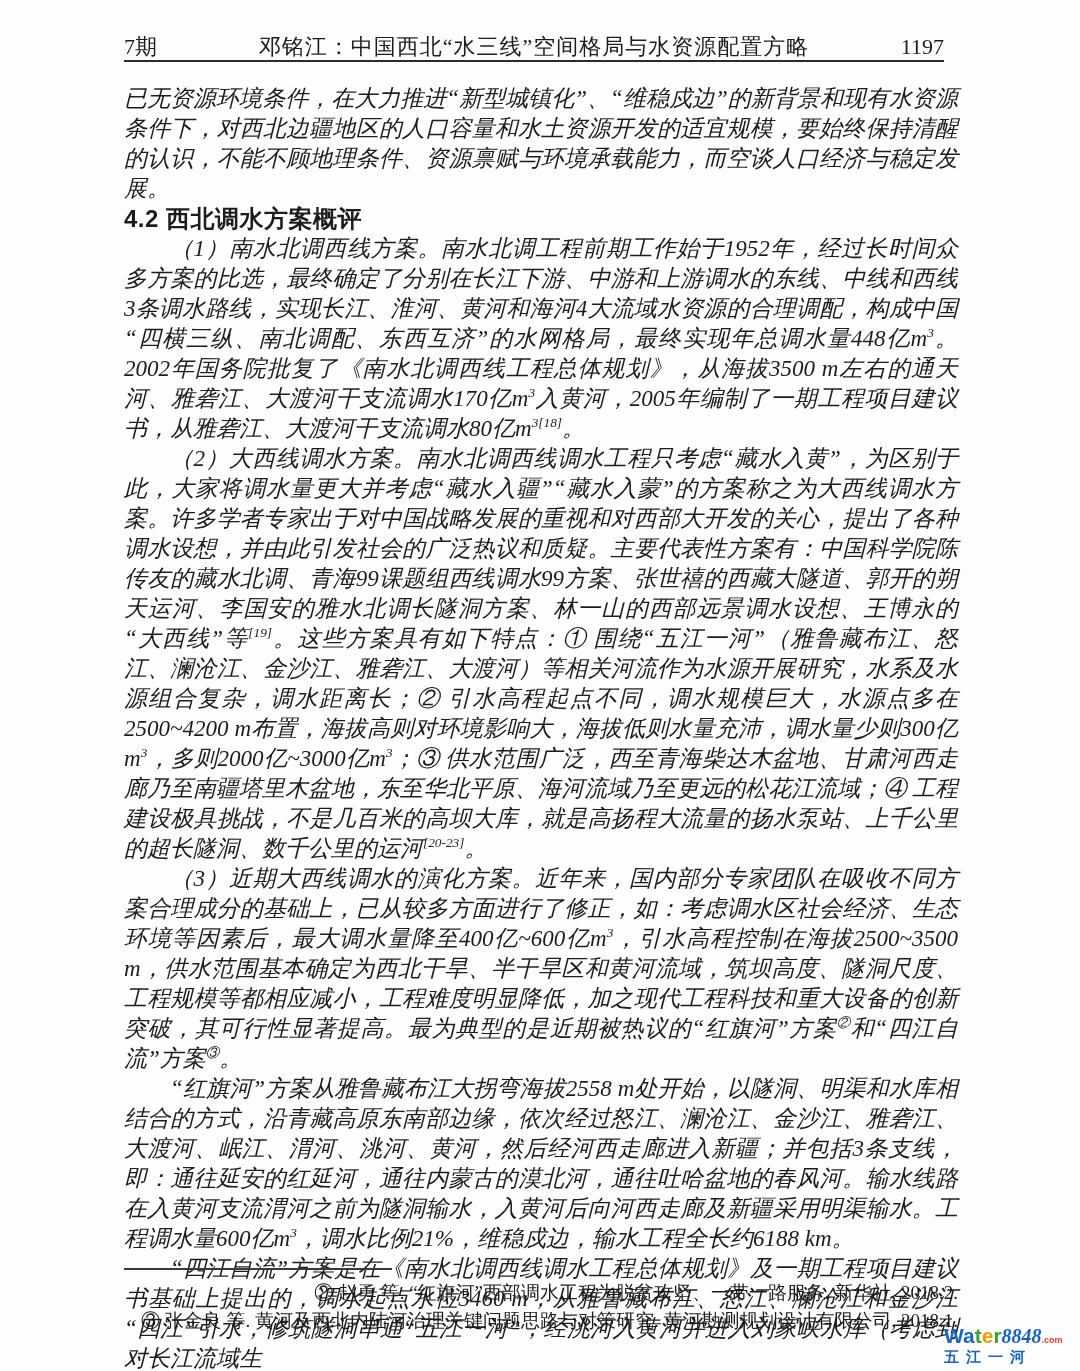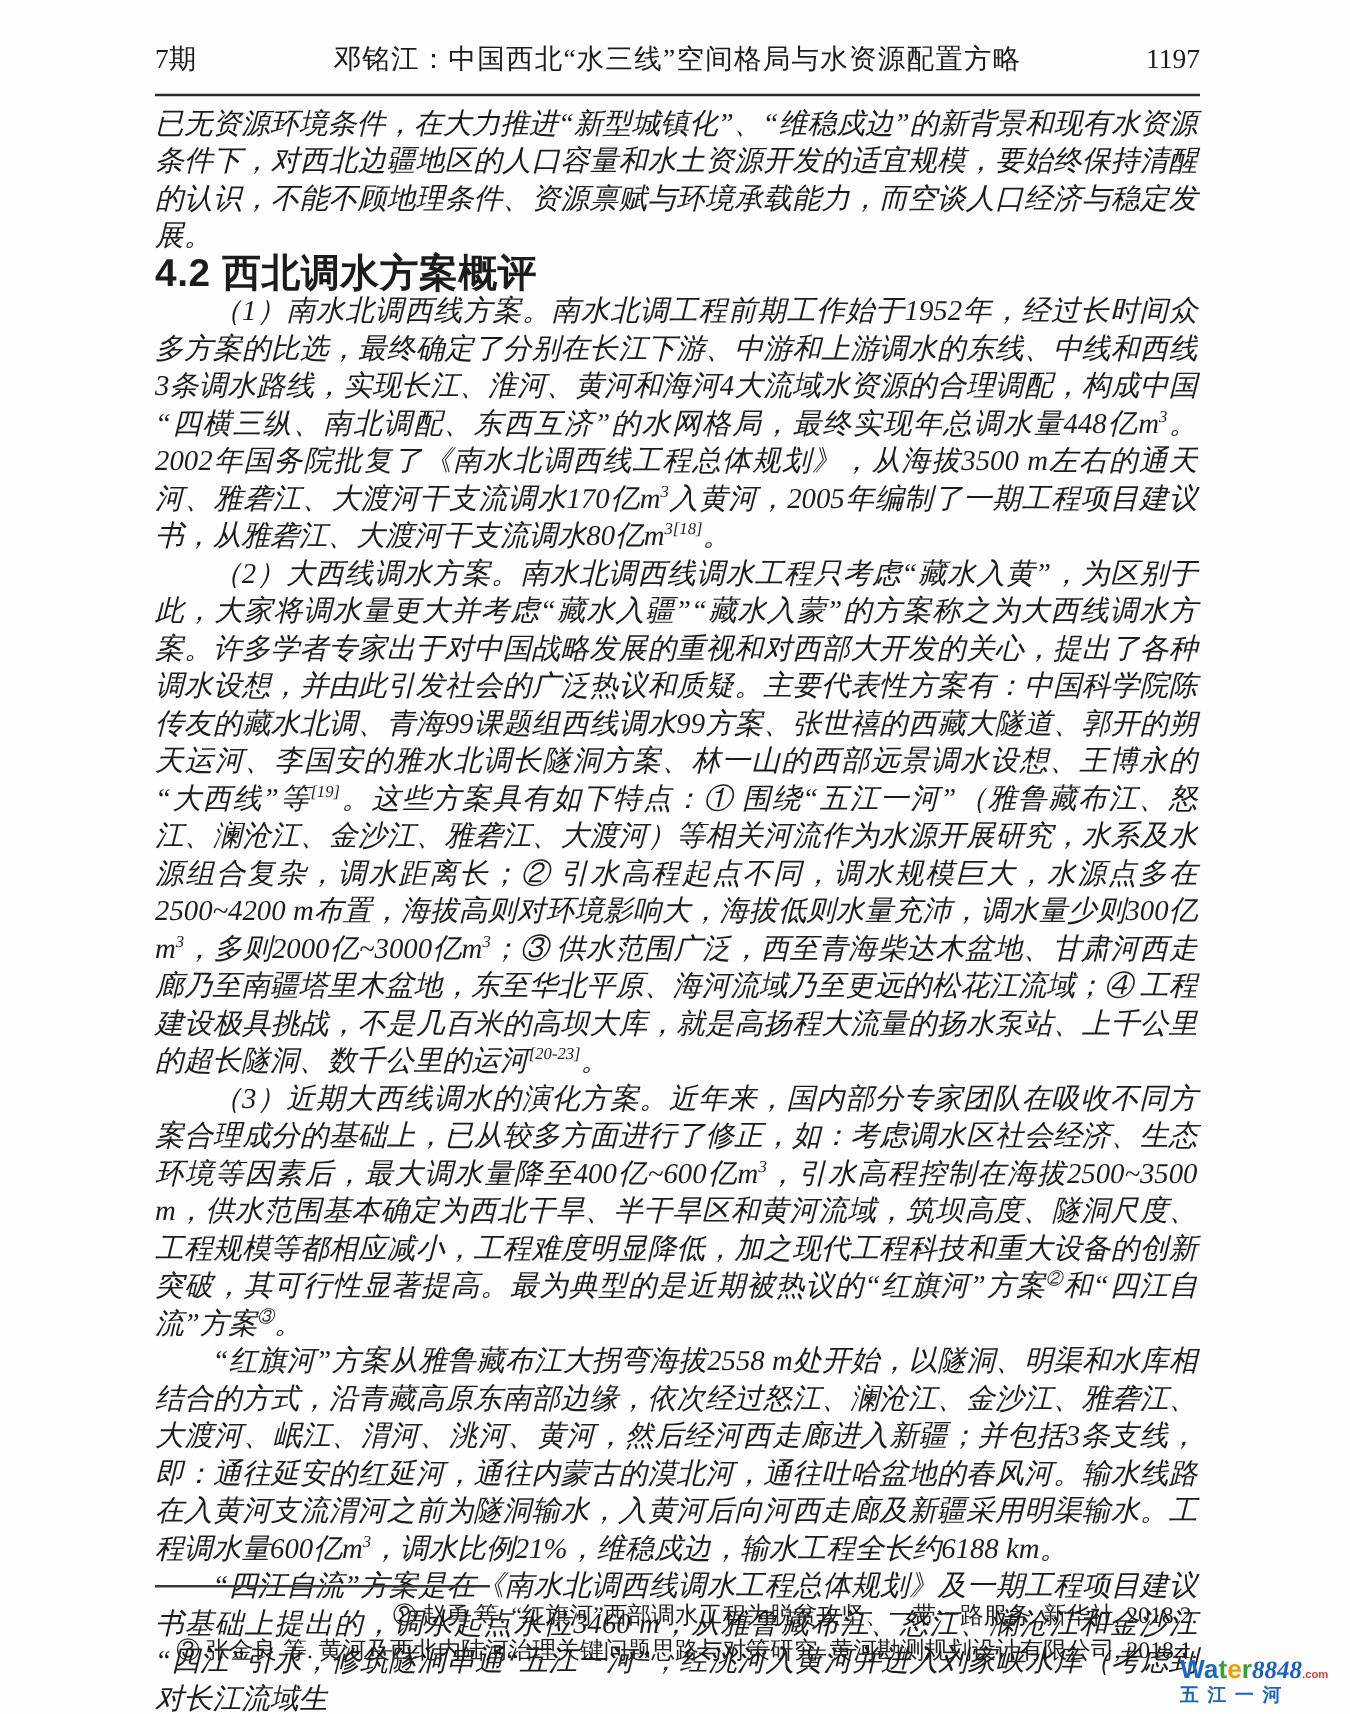--- a/index.html
+++ b/index.html
@@ -7,40 +7,40 @@
     width:1080px;height:1371px;
     background:#ffffff;
     font-family:"Liberation Serif","DejaVu Serif",serif;
     color:#1c1c1c;
     -webkit-font-smoothing:antialiased;
   }
   .page{position:relative;width:1080px;height:1371px;background:#fefefe;overflow:hidden;}
 
   
   .header{
-    position:absolute;left:124px;right:120px;top:34px;
+    position:absolute;left:124px;right:136px;top:34px;
     display:flex;justify-content:space-between;align-items:center;
     font-size:22px;line-height:26px;
-    padding-bottom:15px;
+    padding-bottom:0;
     border-bottom:2px solid #2b2b2b;
   }
   .header .issue{min-width:70px;text-align:left;}
   .header .pageno{min-width:70px;text-align:right;}
   .header .rtitle{flex:1;text-align:center;letter-spacing:1px;}
 
   
   .body{
     position:absolute;left:124px;right:122px;top:84px;
     font-size:23px;line-height:30px;
     text-align:justify;
   }
   .para{margin:0;text-indent:2em;font-style:italic;}
   .para.no-indent{text-indent:0;}
   .section-heading{
-    margin:0;font-size:31px;line-height:30px;font-weight:bold;
+    margin:0;font-size:24px;line-height:30px;font-weight:bold;
     font-family:"Liberation Sans","DejaVu Sans",sans-serif;
     text-indent:0;letter-spacing:0.5px;
   }
   sup{font-size:0.58em;line-height:0;vertical-align:super;letter-spacing:0;}
 
   
   .footnote-area{
     position:absolute;left:124px;right:122px;top:1268px;
   }
   .footnote-rule{width:268px;border-top:2px solid #3a3a3a;margin-bottom:9px;}

